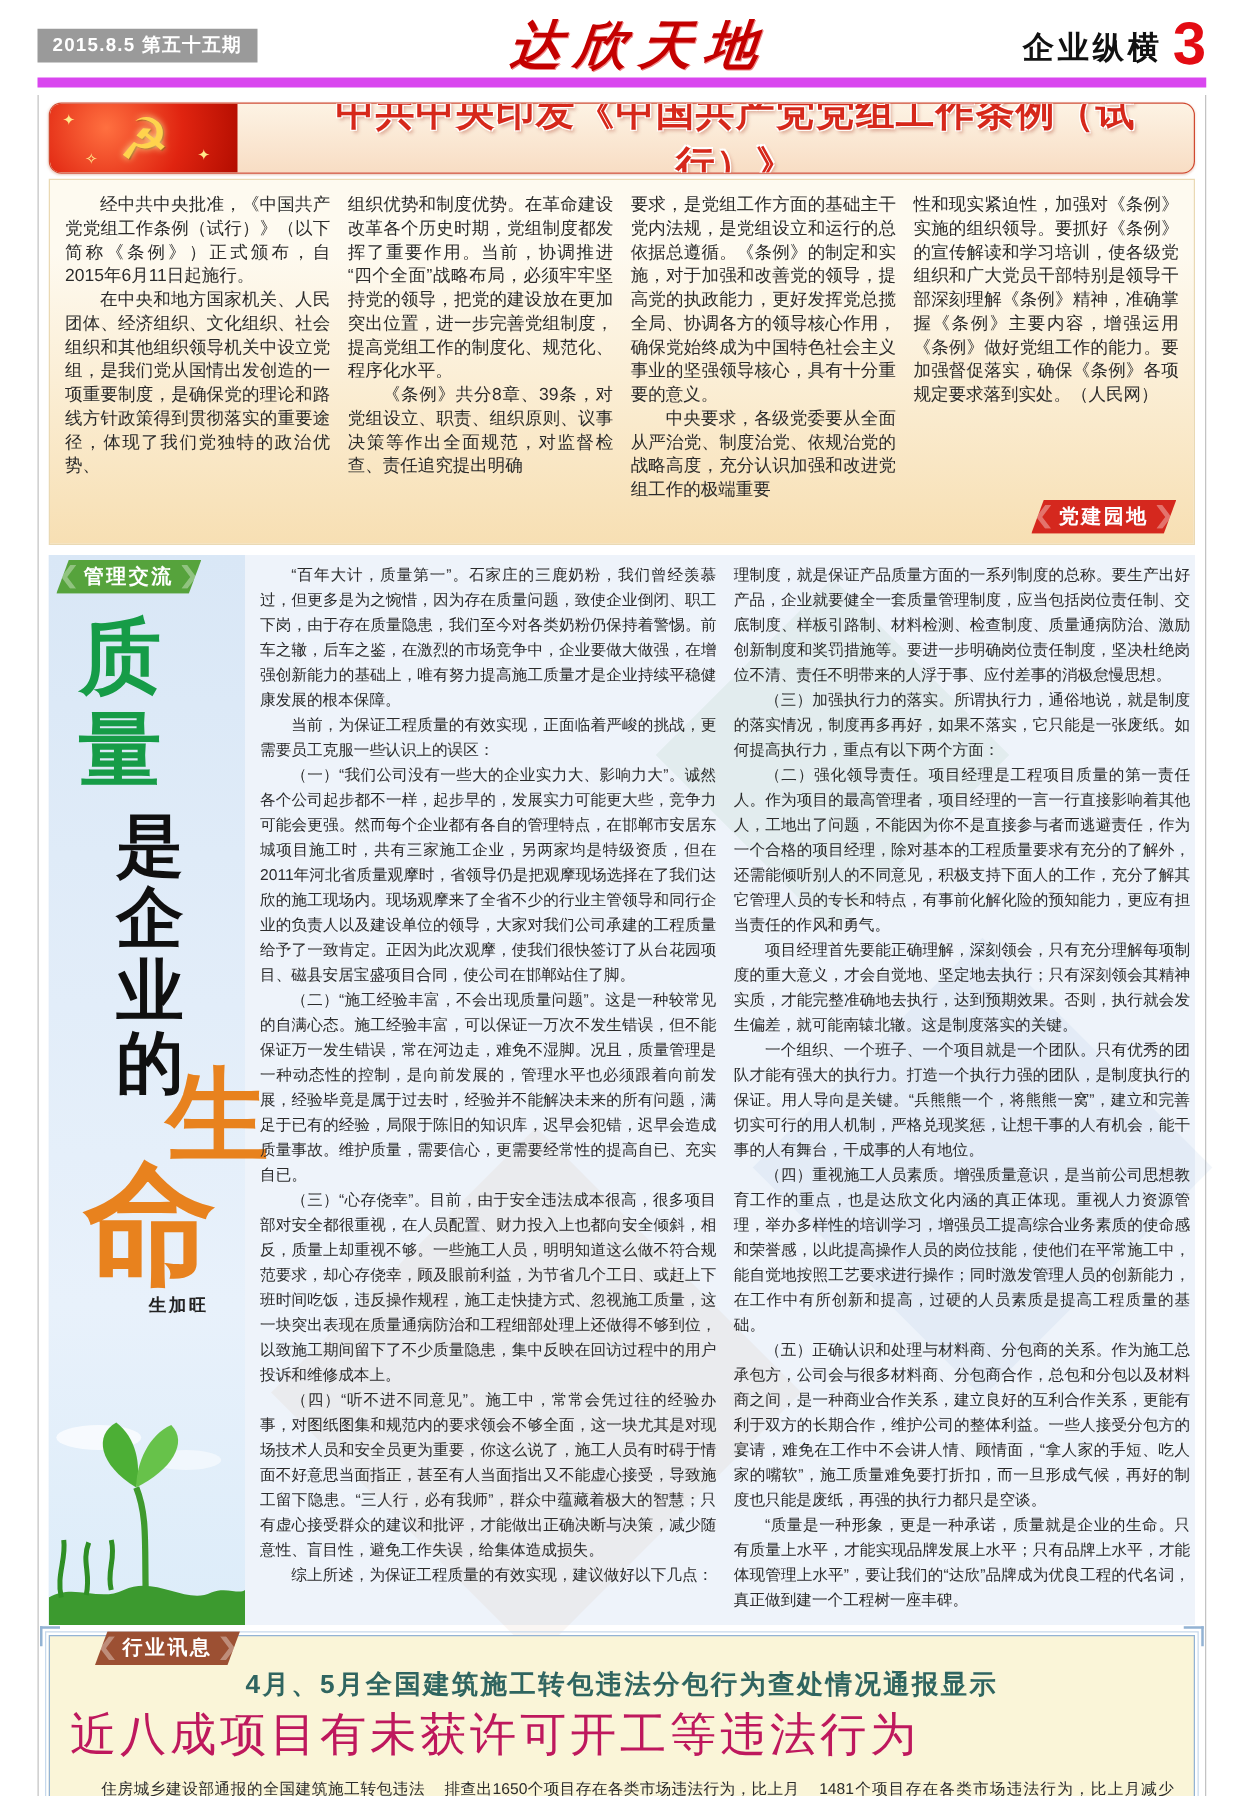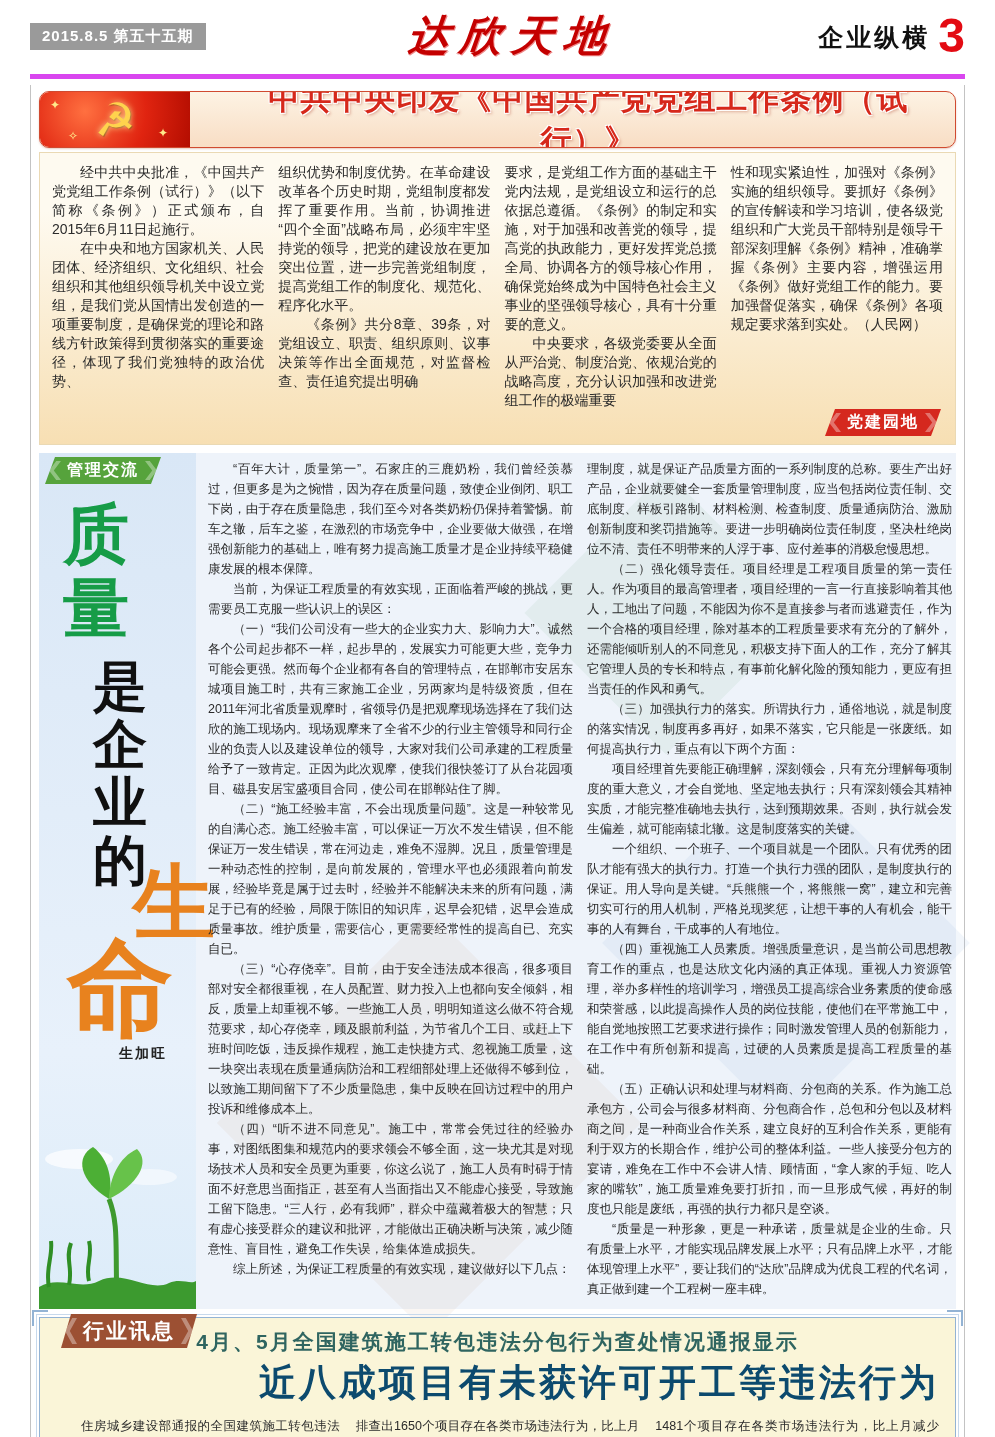--- a/index.html
+++ b/index.html
@@ -4,21 +4,21 @@
 <style>
   html,body{margin:0;padding:0;}
   body{
     width:995px;min-height:1437px;background:#fff;
     font-family:"Liberation Sans","DejaVu Sans",sans-serif;
     color:#2b2b2b;position:relative;
   }
   .page{width:935px;margin:0 auto;padding-top:10px;position:relative;}
 
   
-  .hdr{display:flex;align-items:center;justify-content:space-between;height:52px;border-bottom:5px solid #d946ef;padding-bottom:12px;}
+  .hdr{display:flex;align-items:center;justify-content:space-between;height:52px;border-bottom:8px solid #d946ef;padding-bottom:0;}
   .issue-box{background:#9a9a9a;color:#fff;font-size:15px;font-weight:bold;padding:4px 12px;letter-spacing:1px;}
   .masthead{color:#c40000;font-family:"DejaVu Serif",serif;font-style:italic;font-weight:bold;font-size:42px;letter-spacing:10px;transform:skewX(-6deg);text-shadow:1px 1px 0 #e88;}
   .sect{display:flex;align-items:flex-end;gap:8px;}
   .sect-name{font-size:25px;font-weight:bold;color:#111;letter-spacing:3px;padding-bottom:4px;}
   .page-num{font-size:48px;font-weight:900;color:#e30b13;line-height:.9;font-family:"Liberation Sans",sans-serif;}
 
   
   .frame{border-left:1px solid #c3c3c3;border-right:1px solid #c3c3c3;padding:6px 8px 4px;margin-top:6px;}
 
   
@@ -65,23 +65,23 @@
   .s2{left:28px;top:482px;font-size:106px;}
   .vauthor{position:absolute;left:80px;top:592px;font-size:14px;font-weight:bold;color:#222;letter-spacing:2px;}
   .plant{position:absolute;bottom:0;left:0;width:157px;height:180px;}
   .content{flex:1;display:flex;gap:14px;padding:6px 4px 10px 12px;position:relative;z-index:1;}
   .content .col{flex:1;font-size:12.5px;line-height:20px;text-align:justify;}
   .content p{margin:0;text-indent:2em;}
   .content p.cont{text-indent:0;}
 
   
   .industry{position:relative;margin-top:8px;border:1px solid #93b3d4;outline:1px solid #c7d9ec;outline-offset:2px;background:#faf5d8;padding:8px 16px 12px;}
-  .industry .tag.brown{position:absolute;top:-4px;left:21px;font-size:21px;}
-  .ind-kicker{text-align:center;font-size:21px;font-weight:bold;color:#2f6560;letter-spacing:2px;margin-top:2px;}
-  .ind-headline{text-align:right;font-size:37px;font-weight:700;color:#0c4a6e;letter-spacing:3px;margin:2px 0 8px;}
+  .industry .tag.brown{position:absolute;top:-4px;left:36px;font-size:16px;}
+  .ind-kicker{text-align:center;font-size:21px;font-weight:bold;color:#2f6560;letter-spacing:2px;margin-top:16px;}
+  .ind-headline{text-align:left;font-size:37px;font-weight:400;color:#be185d;letter-spacing:3px;margin:2px 0 8px;}
   .ind-cols{display:flex;gap:16px;}
   .ind-cols .col{flex:1;font-size:12.5px;line-height:20.5px;text-align:justify;}
   .ind-cols p{margin:0;text-indent:2em;}
   .ind-cols p.cont{text-indent:0;}
   .corner{position:absolute;width:14px;height:14px;border:2px solid #93b3d4;}
   .c-tl{left:-8px;top:-8px;border-right:none;border-bottom:none;}
   .c-tr{right:-8px;top:-8px;border-left:none;border-bottom:none;}
 </style>
 </head>
 <body>
@@ -163,22 +163,22 @@
           <p>“百年大计，质量第一”。石家庄的三鹿奶粉，我们曾经羡慕过，但更多是为之惋惜，因为存在质量问题，致使企业倒闭、职工下岗，由于存在质量隐患，我们至今对各类奶粉仍保持着警惕。前车之辙，后车之鉴，在激烈的市场竞争中，企业要做大做强，在增强创新能力的基础上，唯有努力提高施工质量才是企业持续平稳健康发展的根本保障。</p>
           <p>当前，为保证工程质量的有效实现，正面临着严峻的挑战，更需要员工克服一些认识上的误区：</p>
           <p>（一）“我们公司没有一些大的企业实力大、影响力大”。诚然各个公司起步都不一样，起步早的，发展实力可能更大些，竞争力可能会更强。然而每个企业都有各自的管理特点，在邯郸市安居东城项目施工时，共有三家施工企业，另两家均是特级资质，但在2011年河北省质量观摩时，省领导仍是把观摩现场选择在了我们达欣的施工现场内。现场观摩来了全省不少的行业主管领导和同行企业的负责人以及建设单位的领导，大家对我们公司承建的工程质量给予了一致肯定。正因为此次观摩，使我们很快签订了从台花园项目、磁县安居宝盛项目合同，使公司在邯郸站住了脚。</p>
           <p>（二）“施工经验丰富，不会出现质量问题”。这是一种较常见的自满心态。施工经验丰富，可以保证一万次不发生错误，但不能保证万一发生错误，常在河边走，难免不湿脚。况且，质量管理是一种动态性的控制，是向前发展的，管理水平也必须跟着向前发展，经验毕竟是属于过去时，经验并不能解决未来的所有问题，满足于已有的经验，局限于陈旧的知识库，迟早会犯错，迟早会造成质量事故。维护质量，需要信心，更需要经常性的提高自已、充实自已。</p>
           <p>（三）“心存侥幸”。目前，由于安全违法成本很高，很多项目部对安全都很重视，在人员配置、财力投入上也都向安全倾斜，相反，质量上却重视不够。一些施工人员，明明知道这么做不符合规范要求，却心存侥幸，顾及眼前利益，为节省几个工日、或赶上下班时间吃饭，违反操作规程，施工走快捷方式、忽视施工质量，这一块突出表现在质量通病防治和工程细部处理上还做得不够到位，以致施工期间留下了不少质量隐患，集中反映在回访过程中的用户投诉和维修成本上。</p>
           <p>（四）“听不进不同意见”。施工中，常常会凭过往的经验办事，对图纸图集和规范内的要求领会不够全面，这一块尤其是对现场技术人员和安全员更为重要，你这么说了，施工人员有时碍于情面不好意思当面指正，甚至有人当面指出又不能虚心接受，导致施工留下隐患。“三人行，必有我师”，群众中蕴藏着极大的智慧；只有虚心接受群众的建议和批评，才能做出正确决断与决策，减少随意性、盲目性，避免工作失误，给集体造成损失。</p>
           <p>综上所述，为保证工程质量的有效实现，建议做好以下几点：</p>
         </div>
         <div class="col">
           <p class="cont">理制度，就是保证产品质量方面的一系列制度的总称。要生产出好产品，企业就要健全一套质量管理制度，应当包括岗位责任制、交底制度、样板引路制、材料检测、检查制度、质量通病防治、激励创新制度和奖罚措施等。要进一步明确岗位责任制度，坚决杜绝岗位不清、责任不明带来的人浮于事、应付差事的消极怠慢思想。</p>
+          <p>（三）加强执行力的落实。所谓执行力，通俗地说，就是制度的落实情况，制度再多再好，如果不落实，它只能是一张废纸。如何提高执行力，重点有以下两个方面：</p>
           <p>（二）强化领导责任。项目经理是工程项目质量的第一责任人。作为项目的最高管理者，项目经理的一言一行直接影响着其他人，工地出了问题，不能因为你不是直接参与者而逃避责任，作为一个合格的项目经理，除对基本的工程质量要求有充分的了解外，还需能倾听别人的不同意见，积极支持下面人的工作，充分了解其它管理人员的专长和特点，有事前化解化险的预知能力，更应有担当责任的作风和勇气。</p>
-          <p>（三）加强执行力的落实。所谓执行力，通俗地说，就是制度的落实情况，制度再多再好，如果不落实，它只能是一张废纸。如何提高执行力，重点有以下两个方面：</p>
           <p>项目经理首先要能正确理解，深刻领会，只有充分理解每项制度的重大意义，才会自觉地、坚定地去执行；只有深刻领会其精神实质，才能完整准确地去执行，达到预期效果。否则，执行就会发生偏差，就可能南辕北辙。这是制度落实的关键。</p>
           <p>一个组织、一个班子、一个项目就是一个团队。只有优秀的团队才能有强大的执行力。打造一个执行力强的团队，是制度执行的保证。用人导向是关键。“兵熊熊一个，将熊熊一窝”，建立和完善切实可行的用人机制，严格兑现奖惩，让想干事的人有机会，能干事的人有舞台，干成事的人有地位。</p>
           <p>（四）重视施工人员素质。增强质量意识，是当前公司思想教育工作的重点，也是达欣文化内涵的真正体现。重视人力资源管理，举办多样性的培训学习，增强员工提高综合业务素质的使命感和荣誉感，以此提高操作人员的岗位技能，使他们在平常施工中，能自觉地按照工艺要求进行操作；同时激发管理人员的创新能力，在工作中有所创新和提高，过硬的人员素质是提高工程质量的基础。</p>
           <p>（五）正确认识和处理与材料商、分包商的关系。作为施工总承包方，公司会与很多材料商、分包商合作，总包和分包以及材料商之间，是一种商业合作关系，建立良好的互利合作关系，更能有利于双方的长期合作，维护公司的整体利益。一些人接受分包方的宴请，难免在工作中不会讲人情、顾情面，“拿人家的手短、吃人家的嘴软”，施工质量难免要打折扣，而一旦形成气候，再好的制度也只能是废纸，再强的执行力都只是空谈。</p>
           <p>“质量是一种形象，更是一种承诺，质量就是企业的生命。只有质量上水平，才能实现品牌发展上水平；只有品牌上水平，才能体现管理上水平”，要让我们的“达欣”品牌成为优良工程的代名词，真正做到建一个工程树一座丰碑。</p>
         </div>
       </div>
     </div>
 
     <div class="industry">

